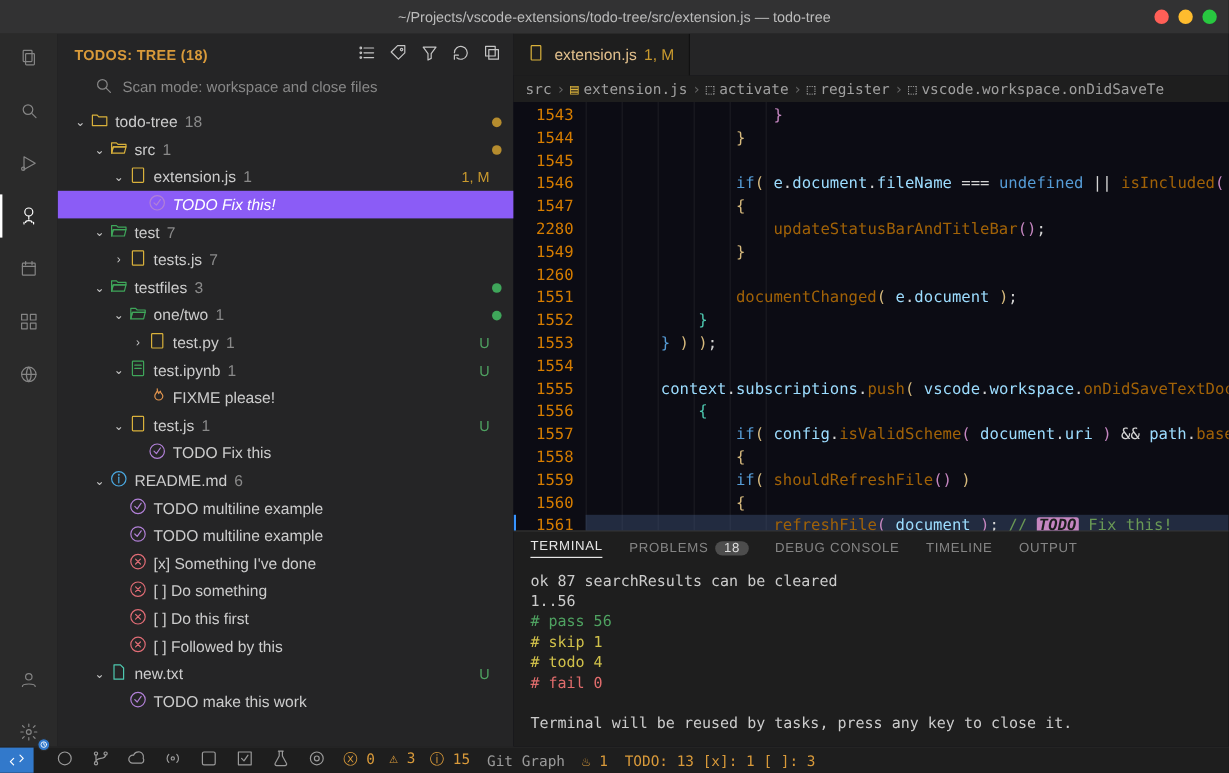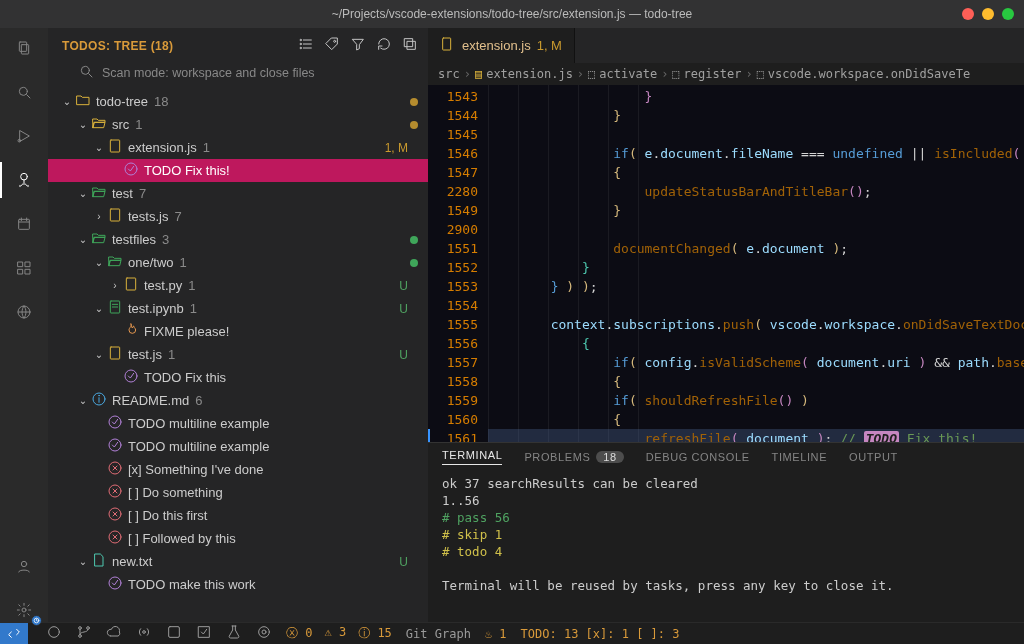--- a/index.html
+++ b/index.html
@@ -30,21 +30,21 @@
 
   .tree { flex:1; overflow:auto; }
   .trow { display:flex; align-items:center; height:23px; font-size:13px; color:#cccccc; cursor:pointer; position:relative; }
   .trow .pad { display:inline-block; }
   .trow .chev { width:14px; text-align:center; color:#c5c5c5; font-size:10px; }
   .trow .icon { width:18px; text-align:center; margin-right:4px; }
   .trow .label { white-space:nowrap; }
   .trow .count { color:#8a8a8a; margin-left:6px; }
   .trow .status { position:absolute; right:20px; font-size:12px; }
   .trow .decor { position:absolute; right:10px; width:8px; height:8px; border-radius:50%; }
-  .trow.selected { background:#be185d; color:#fff; }
+  .trow.selected { background:#8b5cf6; color:#fff;font-style:italic; }
   .trow.selected .label, .trow.selected .count { color:#fff; }
   .ic-yellow { color:#d9b13b; }
   .ic-green  { color:#3fa65a; }
   .ic-blue   { color:#4aa8e0; }
   .ic-purple { color:#b180d7; }
   .ic-red    { color:#e06c75; }
   .ic-orange { color:#e2954e; }
   .ic-teal   { color:#4ec9b0; }
   .decor-yellow { background:#b58c2e; }
   .decor-green  { background:#3fa65a; }
@@ -455,21 +455,21 @@
     </div>
     <div class="code mono">
       <div class="gutter" id="gutter">
           <div>1543</div>
           <div>1544</div>
           <div>1545</div>
           <div>1546</div>
           <div>1547</div>
           <div>2280</div>
           <div>1549</div>
-          <div>2900</div>
+          <div>1260</div>
           <div>1551</div>
           <div>1552</div>
           <div>1553</div>
           <div>1554</div>
           <div>1555</div>
           <div>1556</div>
           <div>1557</div>
           <div>1558</div>
           <div>1559</div>
           <div>1560</div>
@@ -519,25 +519,26 @@
             <span>DEBUG CONSOLE</span>
           </div>
         <div class="ptab">
             <span>TIMELINE</span>
           </div>
         <div class="ptab">
             <span>OUTPUT</span>
           </div>
       </div>
       <div class="terminal mono" id="terminal">
-          <div class="">ok 37 searchResults can be cleared</div>
+          <div class="">ok 87 searchResults can be cleared</div>
           <div class="">1..56</div>
           <div class="pass"># pass 56</div>
           <div class="skip"># skip 1</div>
           <div class="skip"># todo 4</div>
+          <div class="fail"># fail 0</div>
           <div class="">&nbsp;</div>
           <div class="">Terminal will be reused by tasks, press any key to close it.</div>
         </div>
     </div>
   </div>
 </div>
 
 <div class="statusbar mono">
   <div class="remote">
       <svg viewBox="0 0 24 24">

